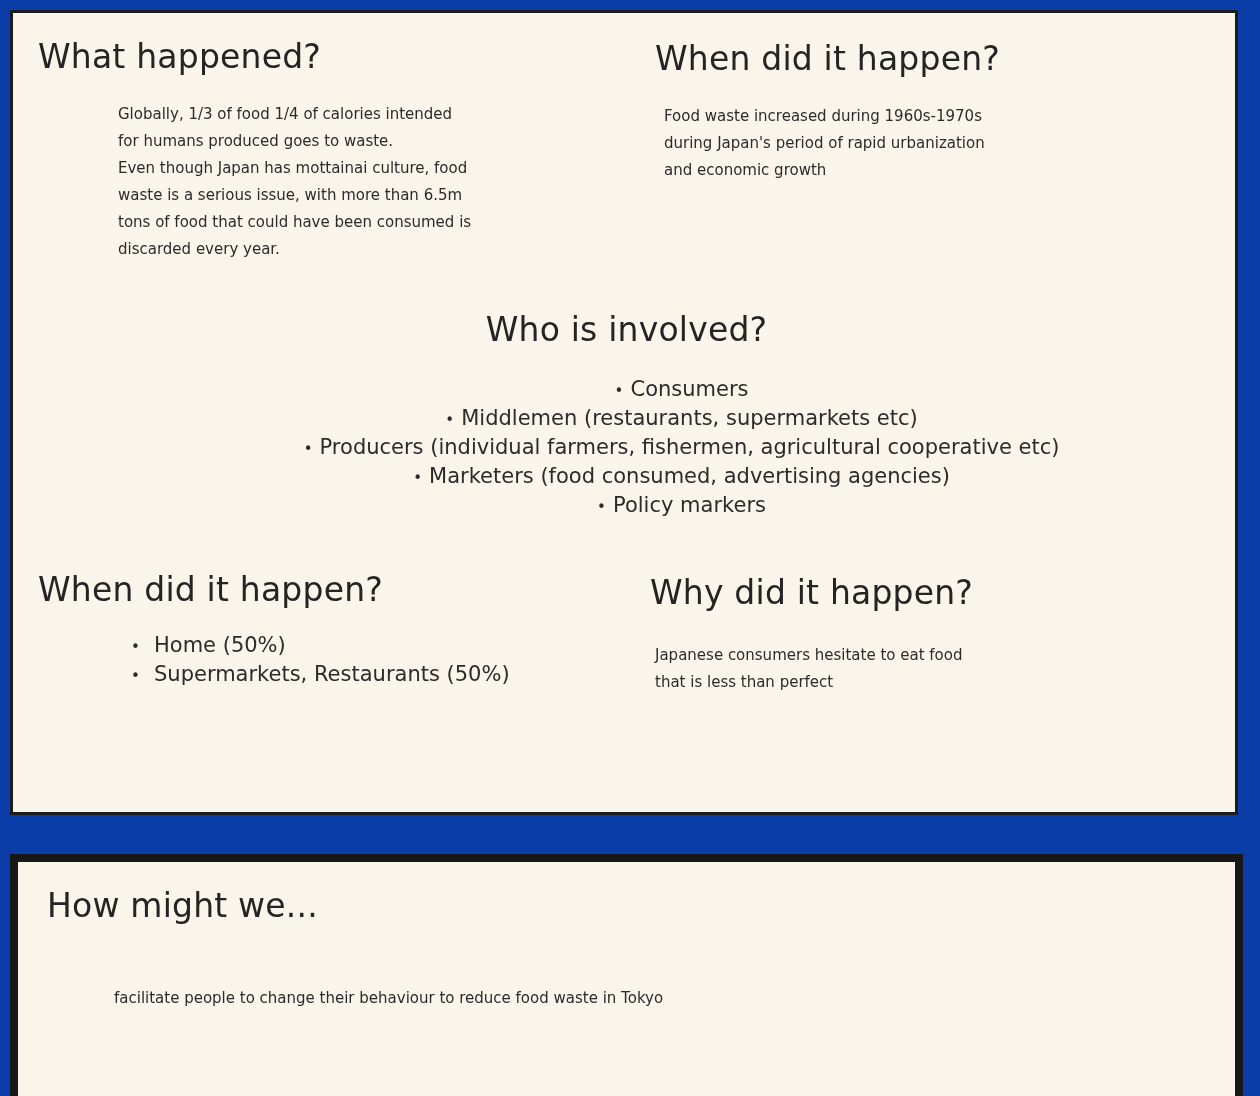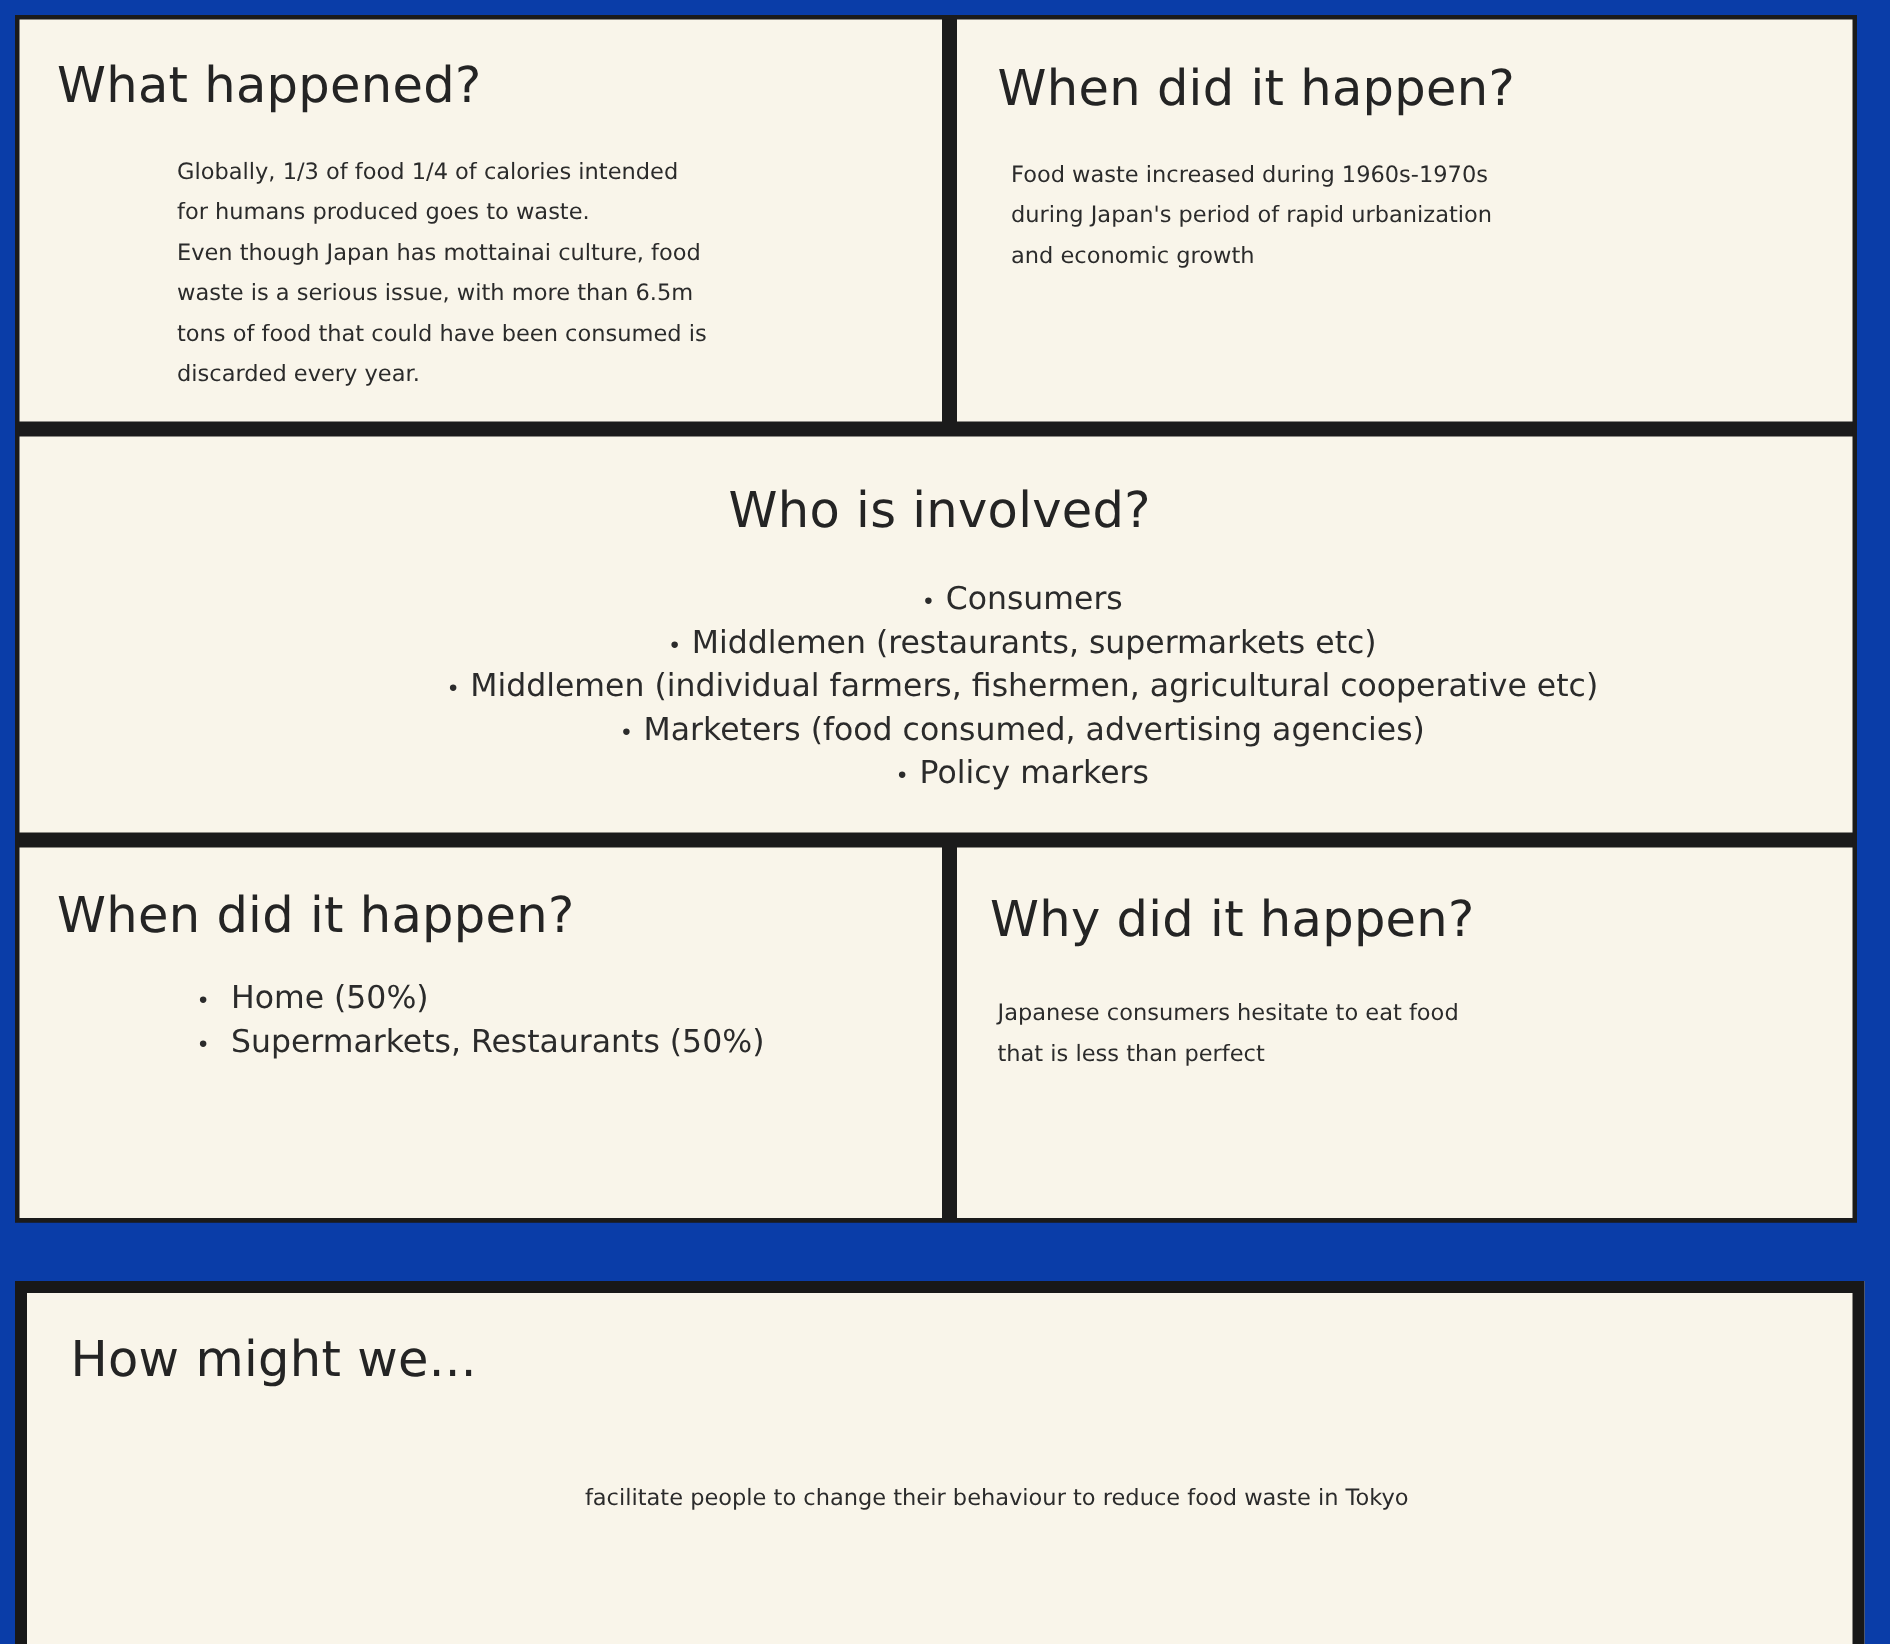--- a/index.html
+++ b/index.html
@@ -28,21 +28,21 @@
     position: absolute;
     left: 10px;
     top: 10px;
     width: 1228px;
     height: 805px;
     background: var(--border);
     border: 3px solid var(--border);
     display: grid;
     grid-template-columns: 615px 1fr;
     grid-template-rows: 268px 264px 1fr;
-    gap: 10px;
+    gap: 0;
   }
   .cell {
     background: var(--panel);
     overflow: hidden;
     position: relative;
   }
   .span2 { grid-column: 1 / span 2; text-align: center; }
 
   .panel-title {
     margin: 0;
@@ -96,21 +96,21 @@
     position: absolute;
     left: 10px;
     top: 854px;
     width: 1233px;
     height: 275px;
     background: var(--panel);
     border: 8px solid #181818;
     padding: 23px 20px 0 29px;
     overflow: hidden;
   }
-  .hmw-panel .panel-body { margin: 59px 0 0 67px; text-align: center; }
+  .hmw-panel .panel-body { margin: 59px 0 0 67px; }
 </style>
 </head>
 <body>
 
 <div class="canvas-grid">
 
   <div class="cell cell-what">
     <h2 class="panel-title">What happened?</h2>
     <div class="panel-body">Globally, 1/3 of food 1/4 of calories intended
 for humans produced goes to waste.
@@ -125,21 +125,21 @@
     <div class="panel-body">Food waste increased during 1960s-1970s
 during Japan's period of rapid urbanization
 and economic growth</div>
   </div>
 
   <div class="cell cell-who span2">
     <h2 class="panel-title">Who is involved?</h2>
     <ul class="bullets">
         <li>Consumers</li>
         <li>Middlemen (restaurants, supermarkets etc)</li>
-        <li>Middlemen (individual farmers, fishermen, agricultural cooperative etc)</li>
+        <li>Producers (individual farmers, fishermen, agricultural cooperative etc)</li>
         <li>Marketers (food consumed, advertising agencies)</li>
         <li>Policy markers</li>
       </ul>
   </div>
 
   <div class="cell cell-when-bottom">
     <h2 class="panel-title">When did it happen?</h2>
     <ul class="bullets">
         <li>Home (50%)</li>
         <li>Supermarkets, Restaurants (50%)</li>

